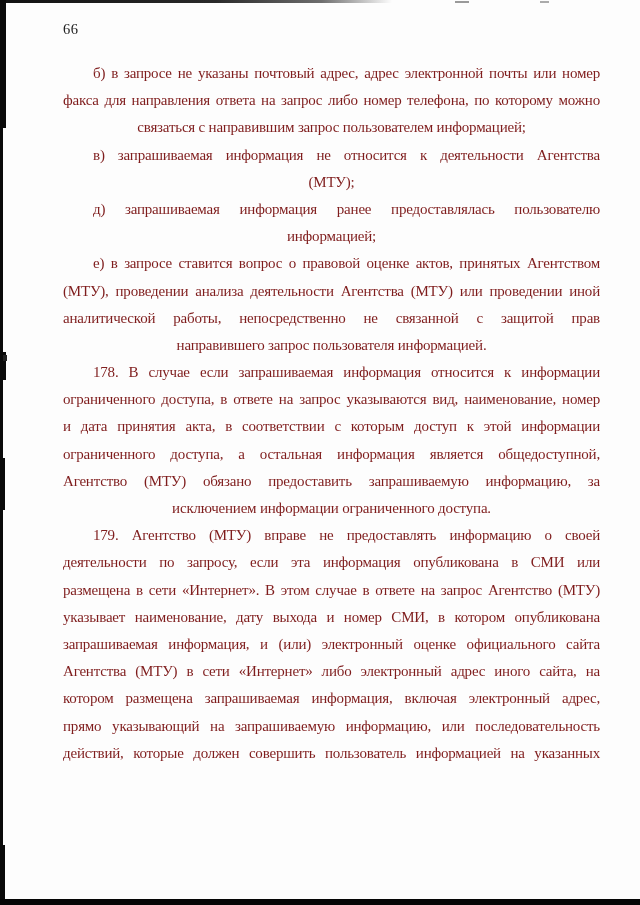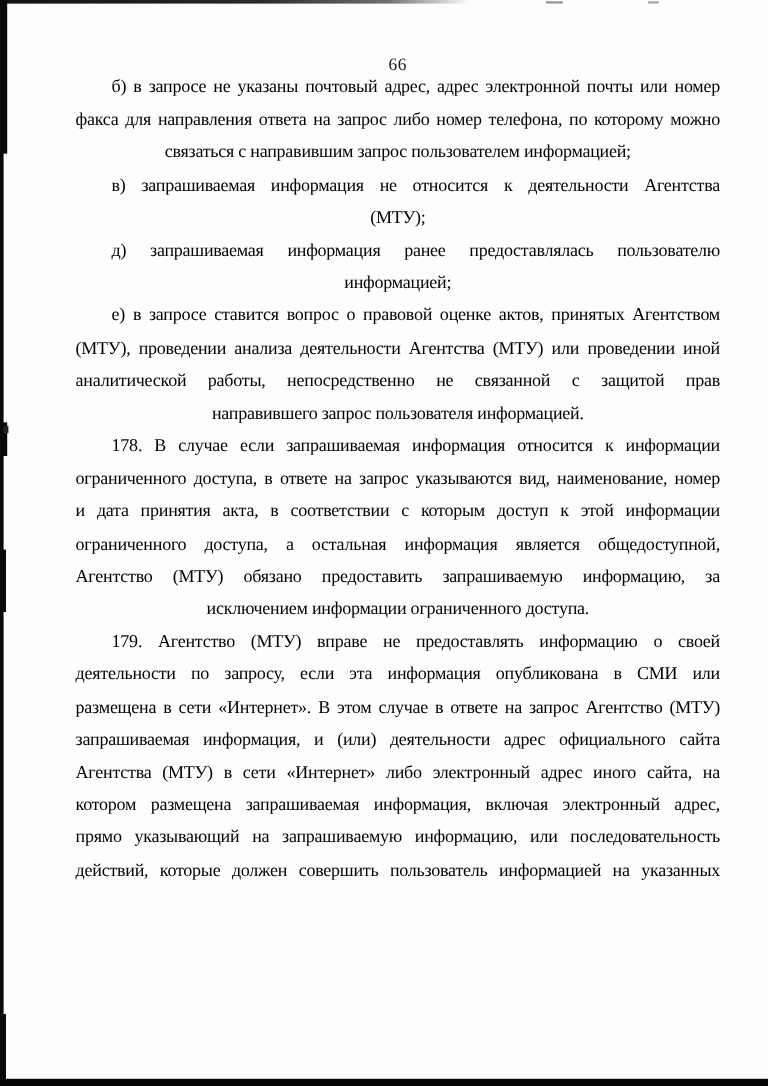--- a/index.html
+++ b/index.html
@@ -26,37 +26,37 @@
   .left-edge { left: 0; top: 0; width: 3px; height: 905px; background: #0a0a0a; }
   .left-blob-a { left: 0; top: 0; width: 6px; height: 128px; background: #0a0a0a; }
   .left-blob-b { left: 0; top: 352px; width: 6px; height: 28px; background: #0a0a0a; }
   .left-blob-c { left: 0; top: 458px; width: 5px; height: 52px; background: #0a0a0a; }
   .left-blob-d { left: 0; top: 845px; width: 5px; height: 60px; background: #0a0a0a; }
   .left-tick { left: 3px; top: 355px; width: 4px; height: 6px; background: #222; }
   .bottom-edge { left: 0; bottom: 0; width: 640px; height: 6px; background: #050505; }
   
   .page-number {
     position: absolute;
-    top: 46px;
+    top: 21px;
     left: 63px;
     width: 537px;
-    text-align: center;
+    text-align: left;
     font-size: 14.5px;
     color: #1c1c1c;
     letter-spacing: 0.5px;
   }
   
   .content {
     position: absolute;
     left: 63px;
     top: 60px;
     width: 537px;
     font-size: 15px;
     line-height: 27.2px;
-    color: #000000;
+    color: #7f1d1d;
     letter-spacing: -0.2px;
   }
   .paragraph { margin: 0; }
   .line { height: 27.2px; overflow: visible; }
   .line.just {
     text-align: justify;
     text-align-last: justify;
     -moz-text-align-last: justify;
   }
   .line.last { text-align: center; }
@@ -106,20 +106,21 @@
       </div>
       <div class="paragraph">
         <div class="line just">ограниченного доступа, а остальная информация является общедоступной,</div>
         <div class="line just">Агентство (МТУ) обязано предоставить запрашиваемую информацию, за</div>
         <div class="line last">исключением информации ограниченного доступа.</div>
       </div>
       <div class="paragraph">
         <div class="line just indent">179. Агентство (МТУ) вправе не предоставлять информацию о своей</div>
         <div class="line just">деятельности по запросу, если эта информация опубликована в СМИ или</div>
         <div class="line just">размещена в сети «Интернет». В этом случае в ответе на запрос Агентство (МТУ)</div>
-        <div class="line just">запрашиваемая информация, и (или) деятельности адрес официального сайта</div>
+        <div class="line just">указывает наименование, дату выхода и номер СМИ, в котором опубликована</div>
+        <div class="line just">запрашиваемая информация, и (или) электронный оценке официального сайта</div>
         <div class="line just">Агентства (МТУ) в сети «Интернет» либо электронный адрес иного сайта, на</div>
         <div class="line just">котором размещена запрашиваемая информация, включая электронный адрес,</div>
         <div class="line just">прямо указывающий на запрашиваемую информацию, или последовательность</div>
         <div class="line just">действий, которые должен совершить пользователь информацией на указанных</div>
       </div>
     </div>
 </div>
 
 </body></html>

